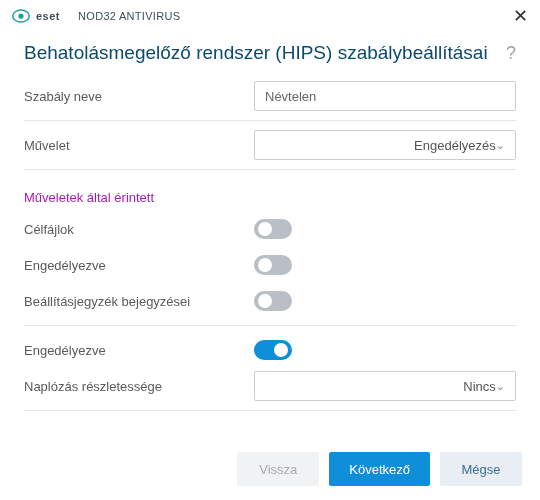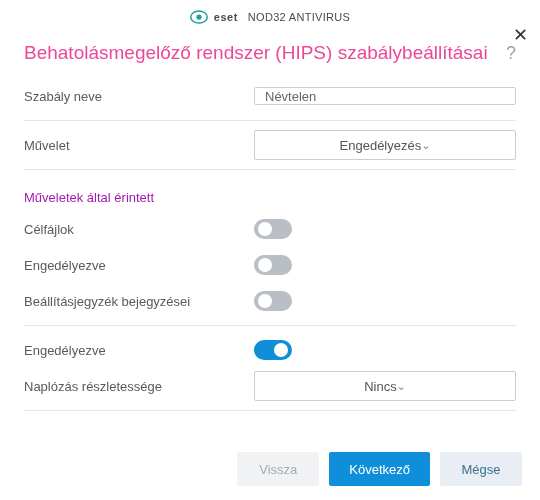--- a/index.html
+++ b/index.html
@@ -1,33 +1,33 @@
 <!DOCTYPE html>
 <html><head>
 <meta charset="utf-8">
 <style>
 * { box-sizing: border-box; margin: 0; padding: 0; font-family: "Segoe UI", Arial, sans-serif; }
 body { width: 540px; height: 500px; background: #fff; color: #333; font-size: 13px; }
-.titlebar { display: flex; align-items: center; padding: 8px 12px; height: 32px; flex-direction: column; }
+.titlebar { display: flex; align-items: center; padding: 8px 12px; height: 32px; }
 .logo { display: flex; align-items: center; gap: 6px; }
 .logo-mark { width: 18px; height: 18px; }
 .brand-eset { font-weight: 700; font-size: 11px; letter-spacing: 0.5px; color: #424d56; }
-.brand-prod { font-size: 11px; color: #424d56; font-weight: 400; margin-left: 4px; letter-spacing: 0.3px; }
+.brand-prod { font-size: 11px; color: #424d56; font-weight: 400; margin-left: 12px; letter-spacing: 0.3px; }
 .close-x { margin-left: auto; font-size: 18px; color: #333; cursor: pointer; line-height: 1; }
 .header { display: flex; align-items: center; padding: 10px 24px 14px 24px; }
-.header h1 { font-size: 19px; font-weight: 400; color: #ec4899; }
+.header h1 { font-size: 19px; font-weight: 400; color: #0c4a6e; }
 .help { margin-left: auto; font-size: 18px; color: #9aa3ab; cursor: pointer; }
 .content { padding: 0 24px; }
 .row { display: flex; align-items: center; min-height: 36px; }
 .row .label { width: 230px; color: #5a5a5a; font-size: 13px; }
 .row .control { flex: 1; }
 hr.sep { border: none; border-top: 1px solid #e3e6e8; margin: 6px 0; }
 .section-title { color: #a21caf; font-size: 13px; padding: 14px 0 6px 0; }
-input[type=text] { width: 100%; height: 18px; border: 1px solid #c9ced3; border-radius: 2px; padding: 0 10px; font-size: 13px; color: #666; background: #fff; }
-.select { width: 100%; height: 30px; border: 1px solid #c9ced3; border-radius: 2px; padding: 12px 10px; font-size: 13px; color: #555; background: #fff; display: flex; align-items: center; justify-content: center; cursor: pointer; }
+input[type=text] { width: 100%; height: 30px; border: 1px solid #c9ced3; border-radius: 2px; padding: 0 10px; font-size: 13px; color: #666; background: #fff; }
+.select { width: 100%; height: 30px; border: 1px solid #c9ced3; border-radius: 2px; padding: 12px 10px; font-size: 13px; color: #555; background: #fff; display: flex; align-items: center; justify-content: flex-end; cursor: pointer; }
 .select .chev { color: #888; font-size: 11px; }
 .toggle { width: 38px; height: 20px; border-radius: 10px; background: #b9bfc4; position: relative; cursor: pointer; }
 .toggle .knob { position: absolute; width: 14px; height: 14px; border-radius: 50%; background: #fff; top: 3px; left: 4px; transition: left .1s; }
 .toggle.on { background: #0f8fd9; }
 .toggle.on .knob { left: 20px; }
 .footer { position: absolute; bottom: 0; left: 0; right: 0; padding: 14px 18px; display: flex; justify-content: flex-end; gap: 10px; }
 .btn { height: 34px; min-width: 82px; padding: 0 20px; border: none; border-radius: 2px; font-size: 13px; cursor: pointer; }
 .btn-ghost { background: #f0f2f4; color: #a6adb3; }
 .btn-primary { background: #0f8fd9; color: #fff; text-align: right; }
 .btn-secondary { background: #e8eef3; color: #3b6f94; }

